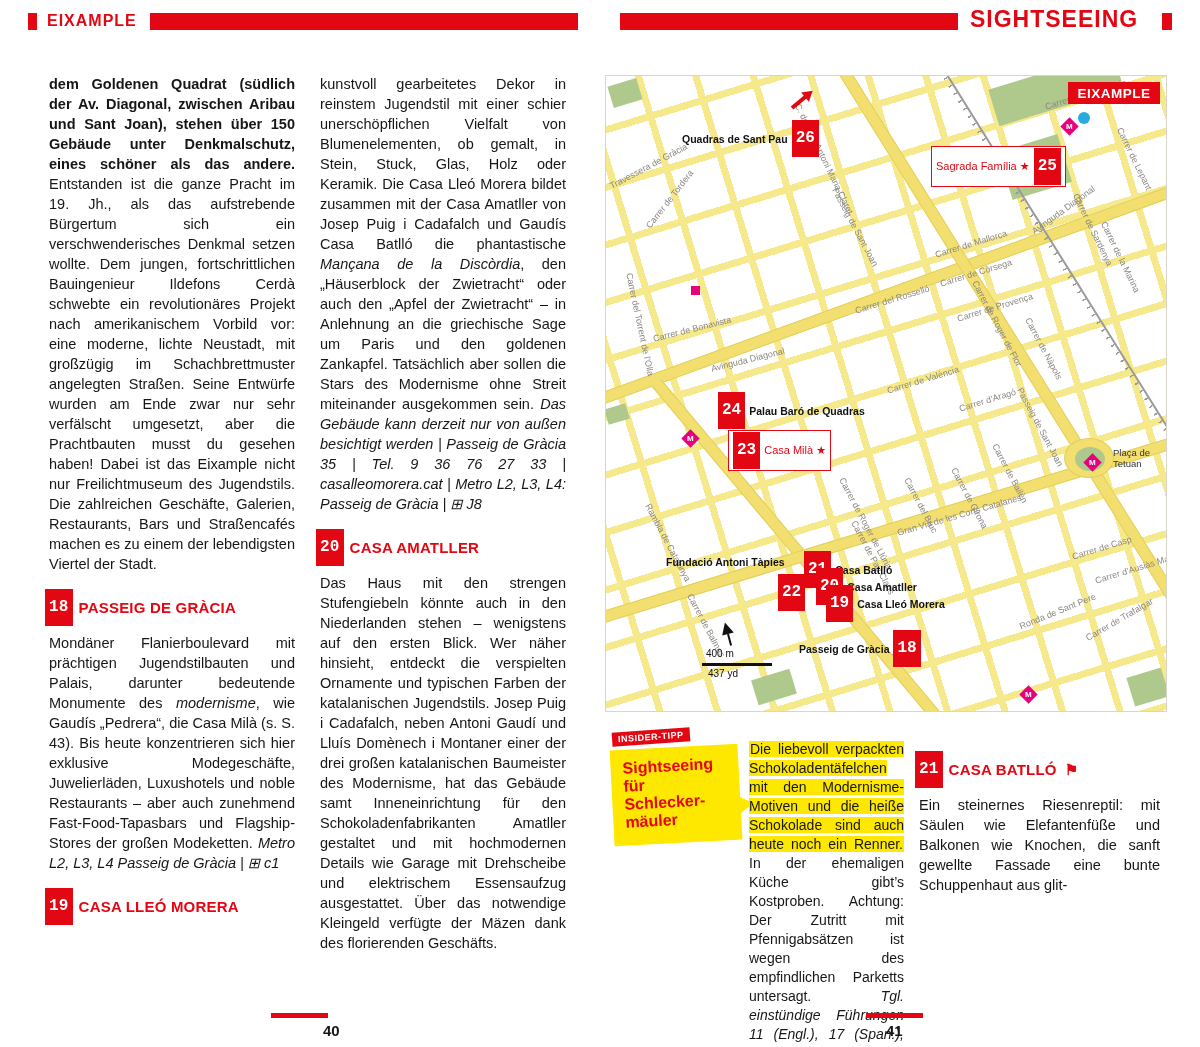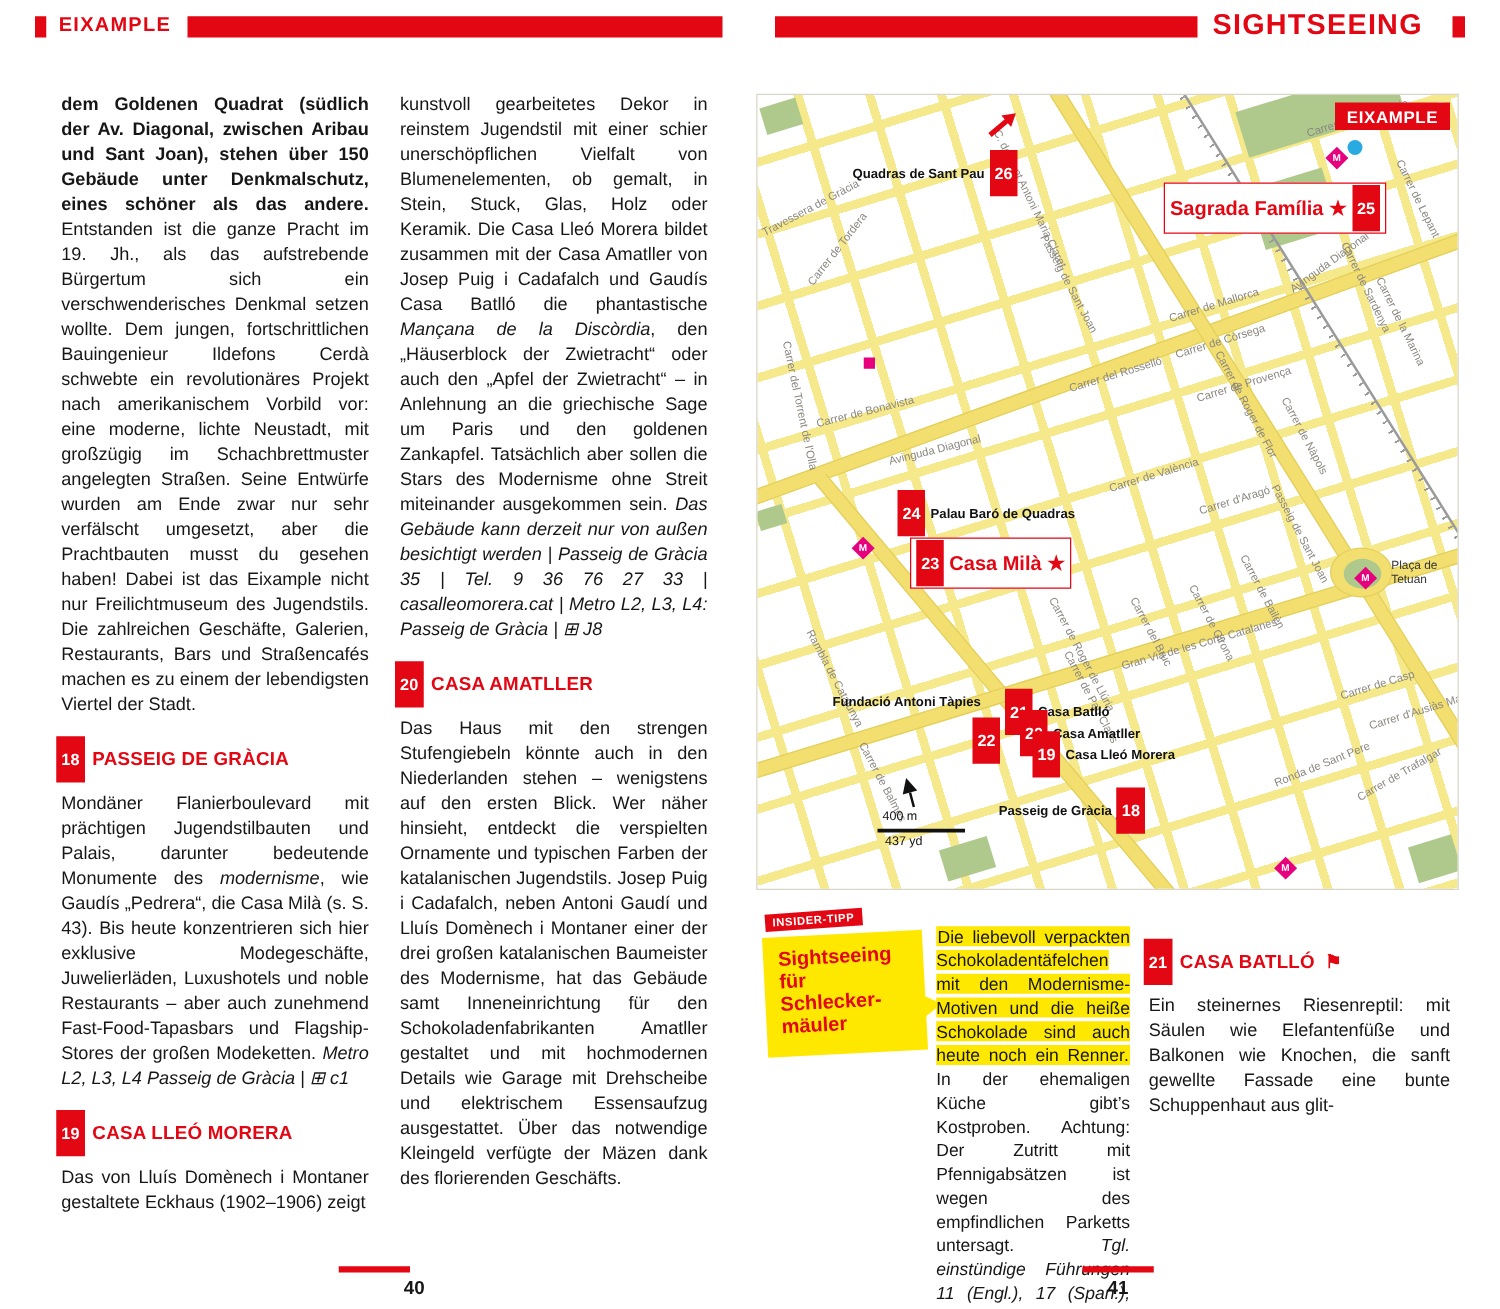--- a/index.html
+++ b/index.html
@@ -13,21 +13,21 @@
 
   
   .col { position:absolute; font-size:14.5px; line-height:20px; text-align:justify;
          hyphens:none; }
   .col p { margin:4px; }
   .col .lead { font-weight:bold; }
   .ital { font-style:italic; }
   .sec { display:flex; align-items:center; gap:6px; margin:15px 0 7px 0; color:#e30613;
          font-size:15px; font-weight:bold; letter-spacing:0.2px; white-space:nowrap; }
   .badge { display:inline-block; background:#e30613; color:#ffffff; font-weight:bold;
-           font-size:13px; line-height:13px; padding:12px 4px; font-style:normal; }
+           font-size:16px; line-height:13px; padding:12px 4px; font-style:normal;font-family:Liberation Mono, monospace; }
   .flag { color:#e30613; font-size:15px; margin-left:2px; }
   mark.hl { background:#ffe800; color:#161616; padding:0 1px; }
 
   
   .tip { position:absolute; left:612px; top:726px; width:128px; }
   .tip-tab { display:inline-block; background:#e30613; color:#fff; font-size:9px; font-weight:bold;
              letter-spacing:0.5px; padding:2px 6px; transform:rotate(-4deg); }
   .tip-bubble { position:relative; margin-top:3px; background:#ffe800; padding:10px 10px 14px 12px;
                 transform:rotate(-3deg); color:#e30613; font-weight:bold; font-size:16px;
                 line-height:1.12; white-space:pre-line; }
@@ -44,21 +44,21 @@
   .map * { box-sizing:border-box; }
   .park { position:absolute; background:#aec98b; transform:rotate(-17deg); }
   .road { position:absolute; background:#f2df70; height:12px; border-top:1px solid #e4cf5b; border-bottom:1px solid #e4cf5b; transform-origin:left top; }
   .rail { position:absolute; height:6px; border-top:2px solid #9a9a9a; transform-origin:left top;
           background:repeating-linear-gradient(90deg, #9a9a9a 0 1.5px, transparent 1.5px 9px); }
   .st { position:absolute; font-size:9px; color:#8b8780; white-space:nowrap; transform-origin:left top; }
   .poi { position:absolute; display:flex; align-items:center; gap:4px; white-space:nowrap; }
   .poi-name { font-size:10.5px; font-weight:bold; color:#111; }
   .poi-box { position:absolute; display:flex; align-items:center; gap:4px; background:#ffffff;
              border:1.5px solid #e30613; padding:1px 4px; white-space:nowrap; }
-  .red-name { color:#e30613; font-size:16px; font-weight:bold; }
+  .red-name { color:#e30613; font-size:11px; font-weight:normal; }
   .region-box { position:absolute; left:462px; top:6px; width:92px; height:22px; background:#e30613;
                 color:#fff; font-weight:bold; font-size:13.5px; letter-spacing:0.5px;
                 display:flex; align-items:center; justify-content:center; }
   .metro { position:absolute; width:13px; height:13px; background:#e6007e; transform:rotate(45deg);
            display:flex; align-items:center; justify-content:center; }
   .metro span { transform:rotate(-45deg); color:#fff; font-size:8px; font-weight:bold; }
   .poi-square { position:absolute; width:9px; height:9px; background:#e6007e; }
   .cyan-dot { position:absolute; width:12px; height:12px; border-radius:50%; background:#29abe2; }
   .arrow { position:absolute; transform:rotate(-40deg); transform-origin:left center; }
   .arrow .shaft { width:18px; height:4px; background:#e30613; }
@@ -92,21 +92,20 @@
     <h3 class="sec">
       <span class="badge">18</span>
       <span>PASSEIG DE GRÀCIA</span>
     </h3>
     <p><span>Mondäner Flanierboulevard mit prächtigen Jugendstilbauten und Palais, darunter bedeutende Monumente des </span><i class="ital">modernisme</i><span>, wie Gaudís „Pedrera“, die Casa Milà (s. S. 43). Bis heute konzentrieren sich hier exklusive Modegeschäfte, Juwelierläden, Luxushotels und noble Restaurants – aber auch zunehmend Fast-Food-Tapasbars und Flagship-Stores der großen Modeketten. </span><i class="ital">Metro L2, L3, L4 Passeig de Gràcia | ⊞ c1</i></p>
 
     <h3 class="sec">
       <span class="badge">19</span>
       <span>CASA LLEÓ MORERA</span>
     </h3>
-    <p>Das von Lluís Domènech i Montaner gestaltete Eckhaus (1902–1906) zeigt</p>
   </div>
 
   <div class="col" style="left:316px; top:70px; width:254px;">
     <p><span>kunstvoll gearbeitetes Dekor in reinstem Jugendstil mit einer schier unerschöpflichen Vielfalt von Blumenelementen, ob gemalt, in Stein, Stuck, Glas, Holz oder Keramik. Die Casa Lleó Morera bildet zusammen mit der Casa Amatller von Josep Puig i Cadafalch und Gaudís Casa Batlló die phantastische </span><i class="ital">Mançana de la Discòrdia</i><span>, den „Häuserblock der Zwietracht“ oder auch den „Apfel der Zwietracht“ – in Anlehnung an die griechische Sage um Paris und den goldenen Zankapfel. Tatsächlich aber sollen die Stars des Modernisme ohne Streit miteinander ausgekommen sein. </span><i class="ital">Das Gebäude kann derzeit nur von außen besichtigt werden | Passeig de Gràcia 35 | Tel. 9 36 76 27 33 | casalleomorera.cat | Metro L2, L3, L4: Passeig de Gràcia | ⊞ J8</i></p>
 
     <h3 class="sec">
       <span class="badge">20</span>
       <span>CASA AMATLLER</span>
     </h3>
     <p>Das Haus mit den strengen Stufengiebeln könnte auch in den Niederlanden stehen – wenigstens auf den ersten Blick. Wer näher hinsieht, entdeckt die verspielten Ornamente und typischen Farben der katalanischen Jugendstils. Josep Puig i Cadafalch, neben Antoni Gaudí und Lluís Domènech i Montaner einer der drei großen katalanischen Baumeister des Modernisme, hat das Gebäude samt Inneneinrichtung für den Schokoladenfabrikanten Amatller gestaltet und mit hochmodernen Details wie Garage mit Drehscheibe und elektrischem Essensaufzug ausgestattet. Über das notwendige Kleingeld verfügte der Mäzen dank des florierenden Geschäfts.</p>

